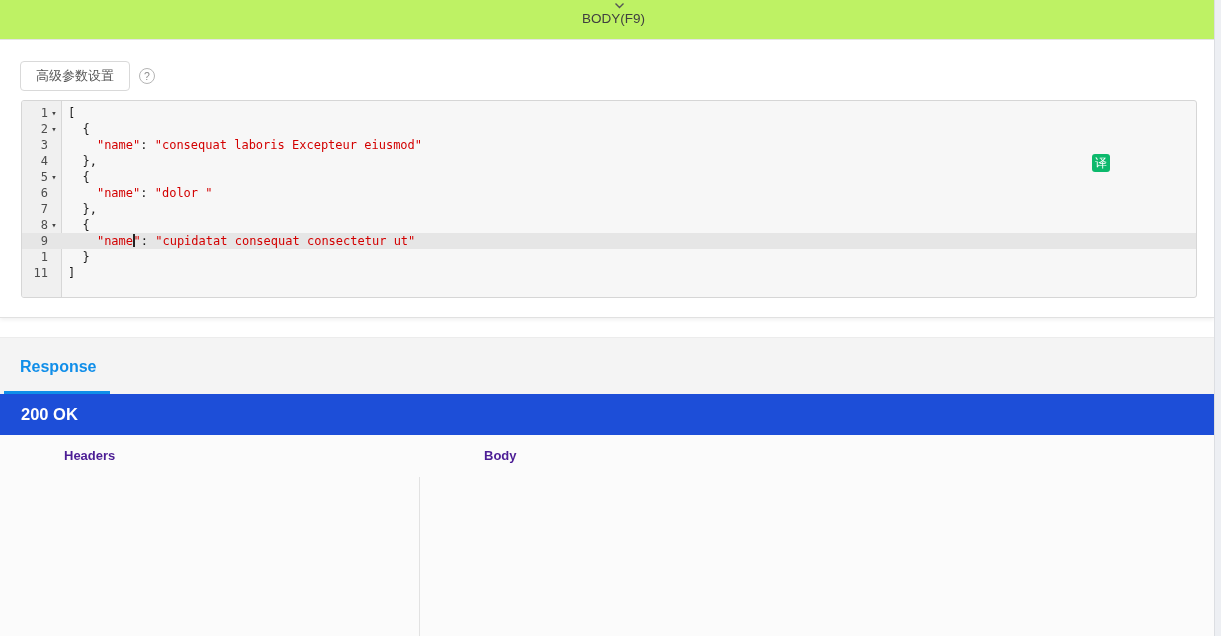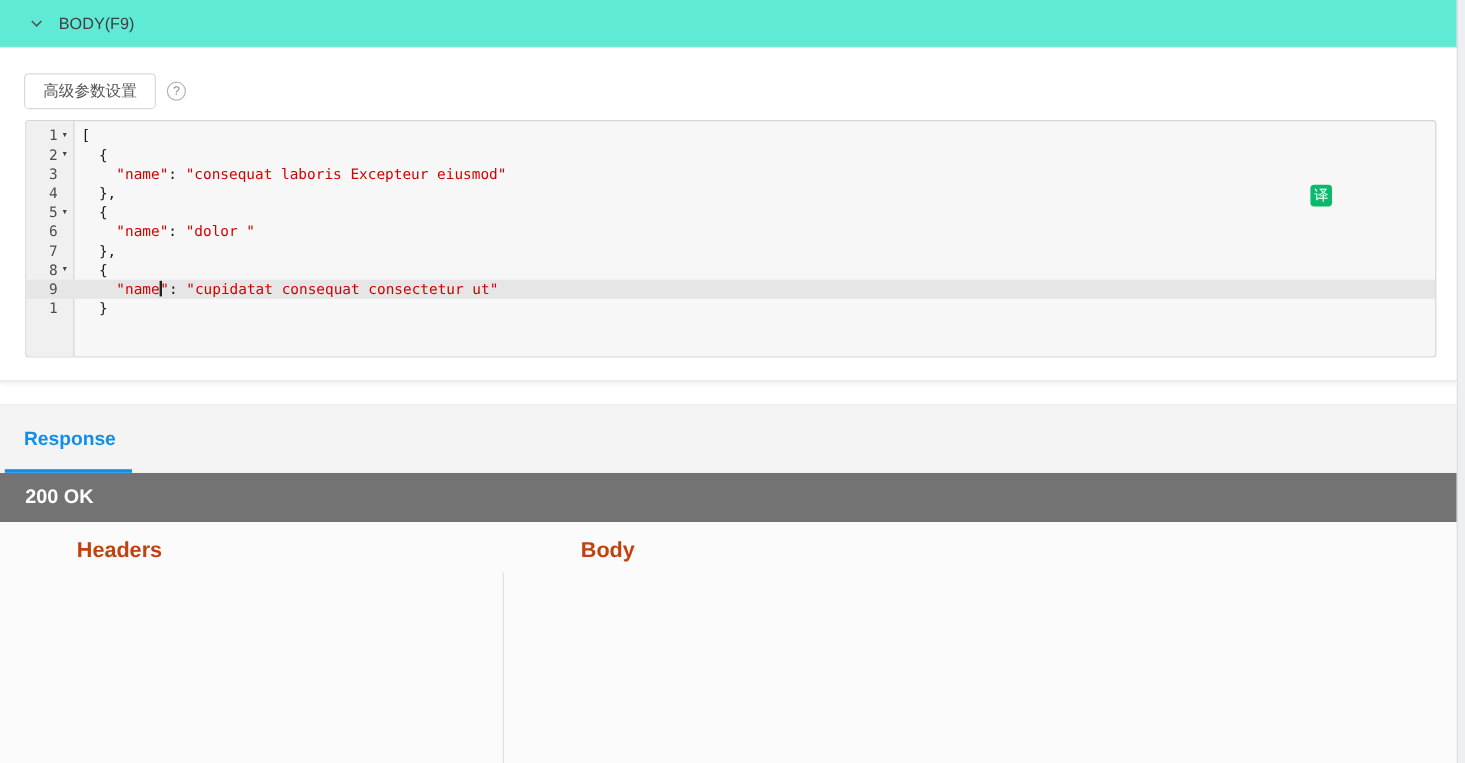--- a/index.html
+++ b/index.html
@@ -9,22 +9,22 @@
 
   
   .scroll-strip { position:absolute; right:0; top:0; width:7px; height:636px;
                   background:#edeff3; border-left:1px solid #dcdee2; z-index:50; }
 
   
   .request-card { position:absolute; left:0; top:0; width:1214px; height:318px;
                   background:#fff; border-bottom:1px solid #e1e1e1;
                   box-shadow:0 2px 4px rgba(0,0,0,.06); }
   .collapse-header { position:absolute; left:0; top:0; width:100%; height:40px;
-                     background:#5eead4; border-bottom:1px solid #e4e4e4;
-                     display:flex; align-items:center; cursor:pointer; }
+                     background:#bef264; border-bottom:1px solid #e4e4e4;
+                     display:flex; align-items:center; cursor:pointer;flex-direction:column; }
   .chevron { margin-left:25px; width:11px; height:11px; display:inline-block; }
   .chevron svg { display:block; }
   .collapse-title { margin-left:13px; font-size:13.5px; color:#404040; }
 
   .toolbar { position:absolute; left:20px; top:60px; height:32px; display:flex; align-items:center; }
   .adv-btn { height:30px; padding:1px 15px; background:#fff; border:1px solid #d9d9d9;
              border-radius:4px; font-size:13px; color:#555; cursor:pointer;
              font-family:"Liberation Sans", sans-serif; }
   .help-icon { margin-left:9px; width:16px; height:16px; border:1px solid #b5b5b5;
                border-radius:50%; font-size:10.5px; color:#8c8c8c; display:flex;
@@ -59,24 +59,24 @@
                      display:flex; align-items:center; justify-content:center;
                      cursor:pointer; z-index:20; }
 
   
   .response-section { position:absolute; left:0; top:337px; width:1214px; height:299px; }
   .tabbar { position:relative; width:100%; height:57px; background:#f4f4f4;
             border-top:1px solid #ececec; }
   .tab { position:absolute; left:20px; top:20px; font-size:16px; font-weight:bold;
          color:#108ee9; cursor:pointer; }
   .inkbar { position:absolute; left:4px; bottom:0; width:106px; height:3px; background:#108ee9; }
-  .status-banner { width:100%; height:41px; background:#737373; color:#fff;
+  .status-banner { width:100%; height:41px; background:#1d4ed8; color:#fff;
                    font-size:16.5px; font-weight:bold; line-height:41px; padding-left:21px; }
   .result-area { position:relative; width:100%; height:201px; background:#fbfbfb; }
-  .col-label { position:absolute; top:13px; font-size:18px; font-weight:600; color:#c2410c;padding-left:48px; }
+  .col-label { position:absolute; top:13px; font-size:13px; font-weight:600; color:#4c1d95;padding-left:48px; }
   #headers-label { left:16px; }
   #body-label { left:436px; }
   .col-divider { position:absolute; left:419px; top:42px; width:1px; height:160px; background:#e2e2e2; }
 </style>
 </head>
 <body>
 
 <div class="page">
 
   <section class="request-card">
@@ -100,20 +100,21 @@
           <div class="cm-line"><span class="gut"><span class="lnum">1</span><span class="fold">▾</span></span><span class="code"><span class="tk-pl">[</span></span></div>
           <div class="cm-line"><span class="gut"><span class="lnum">2</span><span class="fold">▾</span></span><span class="code"><span class="tk-pl">  {</span></span></div>
           <div class="cm-line"><span class="gut"><span class="lnum">3</span><span class="fold"></span></span><span class="code"><span class="tk-pl">    </span><span class="tk-str">"name"</span><span class="tk-pl">: </span><span class="tk-str">"consequat laboris Excepteur eiusmod"</span></span></div>
           <div class="cm-line"><span class="gut"><span class="lnum">4</span><span class="fold"></span></span><span class="code"><span class="tk-pl">  },</span></span></div>
           <div class="cm-line"><span class="gut"><span class="lnum">5</span><span class="fold">▾</span></span><span class="code"><span class="tk-pl">  {</span></span></div>
           <div class="cm-line"><span class="gut"><span class="lnum">6</span><span class="fold"></span></span><span class="code"><span class="tk-pl">    </span><span class="tk-str">"name"</span><span class="tk-pl">: </span><span class="tk-str">"dolor "</span></span></div>
           <div class="cm-line"><span class="gut"><span class="lnum">7</span><span class="fold"></span></span><span class="code"><span class="tk-pl">  },</span></span></div>
           <div class="cm-line"><span class="gut"><span class="lnum">8</span><span class="fold">▾</span></span><span class="code"><span class="tk-pl">  {</span></span></div>
           <div class="cm-line active"><span class="gut"><span class="lnum">9</span><span class="fold"></span></span><span class="code"><span class="tk-pl">    </span><span class="tk-str">"name</span><span class="tk-cur"></span><span class="tk-str">"</span><span class="tk-pl">: </span><span class="tk-str">"cupidatat consequat consectetur ut"</span></span></div>
           <div class="cm-line"><span class="gut"><span class="lnum">1</span><span class="fold"></span></span><span class="code"><span class="tk-pl">  }</span></span></div>
+          <div class="cm-line"><span class="gut"><span class="lnum">11</span><span class="fold"></span></span><span class="code"><span class="tk-pl">]</span></span></div>
         </div>
     </div>
 
     <div class="translate-badge">译</div>
   </section>
 
   <section class="response-section">
     <div class="tabbar">
       <span class="tab">Response</span>
       <span class="inkbar"></span>

